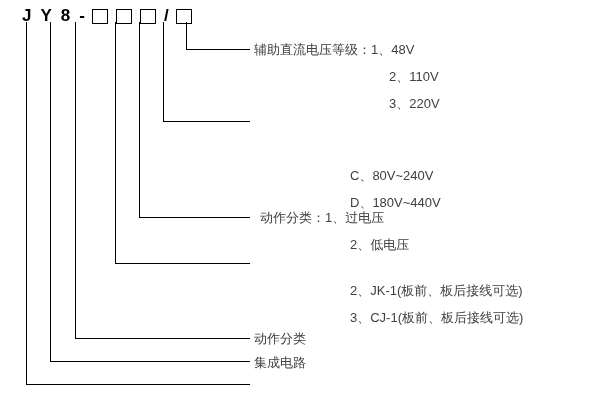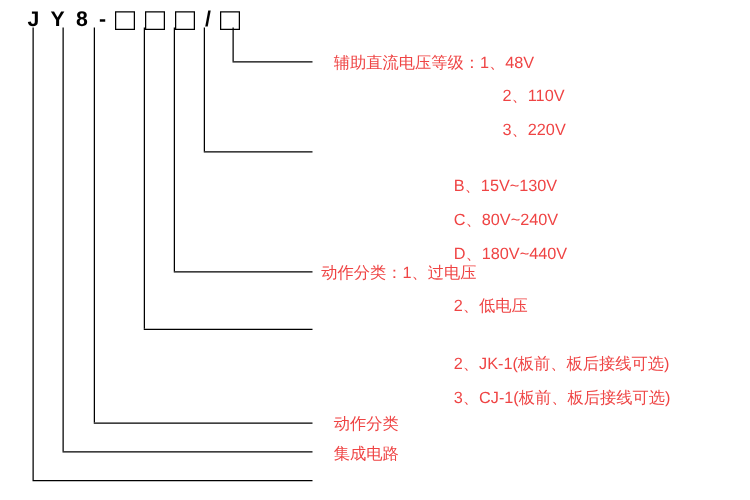--- a/index.html
+++ b/index.html
@@ -64,22 +64,21 @@
     position: absolute;
     height: 1px;
     background: #000;
   }
   
   .lbl {
     position: absolute;
     font-size: 13px;
     line-height: 17px;
     white-space: nowrap;
-    color: #ef4444;
-    margin-left: 13px;
+    color: #404040;
   }
   .lbl.sub {
     font-size: 13px;
   }
 </style>
 </head>
 <body>
 
 <div id="stage">
 
@@ -113,25 +112,24 @@
   <div class="vline" style="left:50px; top:22px; height:339px;"></div>
   <div class="hline" style="left:50px; top:361px; width:200px;"></div>
 
   <div class="vline" style="left:26px; top:22px; height:362px;"></div>
   <div class="hline" style="left:26px; top:384px; width:224px;"></div>
 
   <div class="lbl" style="left:254px; top:41px;">辅助直流电压等级：1、48V</div>
   <div class="lbl sub" style="left:389px; top:68px;">2、110V</div>
   <div class="lbl sub" style="left:389px; top:95px;">3、220V</div>
 
-  <div class="lbl sub" style="left:350px; top:140px;">B、15V~130V</div>
   <div class="lbl sub" style="left:350px; top:167px;">C、80V~240V</div>
   <div class="lbl sub" style="left:350px; top:194px;">D、180V~440V</div>
 
-  <div class="lbl" style="left:244px; top:209px;">动作分类：1、过电压</div>
+  <div class="lbl" style="left:260px; top:209px;">动作分类：1、过电压</div>
   <div class="lbl sub" style="left:350px; top:236px;">2、低电压</div>
 
   <div class="lbl sub" style="left:350px; top:282px;">2、JK-1(板前、板后接线可选)</div>
   <div class="lbl sub" style="left:350px; top:309px;">3、CJ-1(板前、板后接线可选)</div>
 
   <div class="lbl" style="left:254px; top:330px;">动作分类</div>
   <div class="lbl" style="left:254px; top:354px;">集成电路</div>
 
 </div>
 

